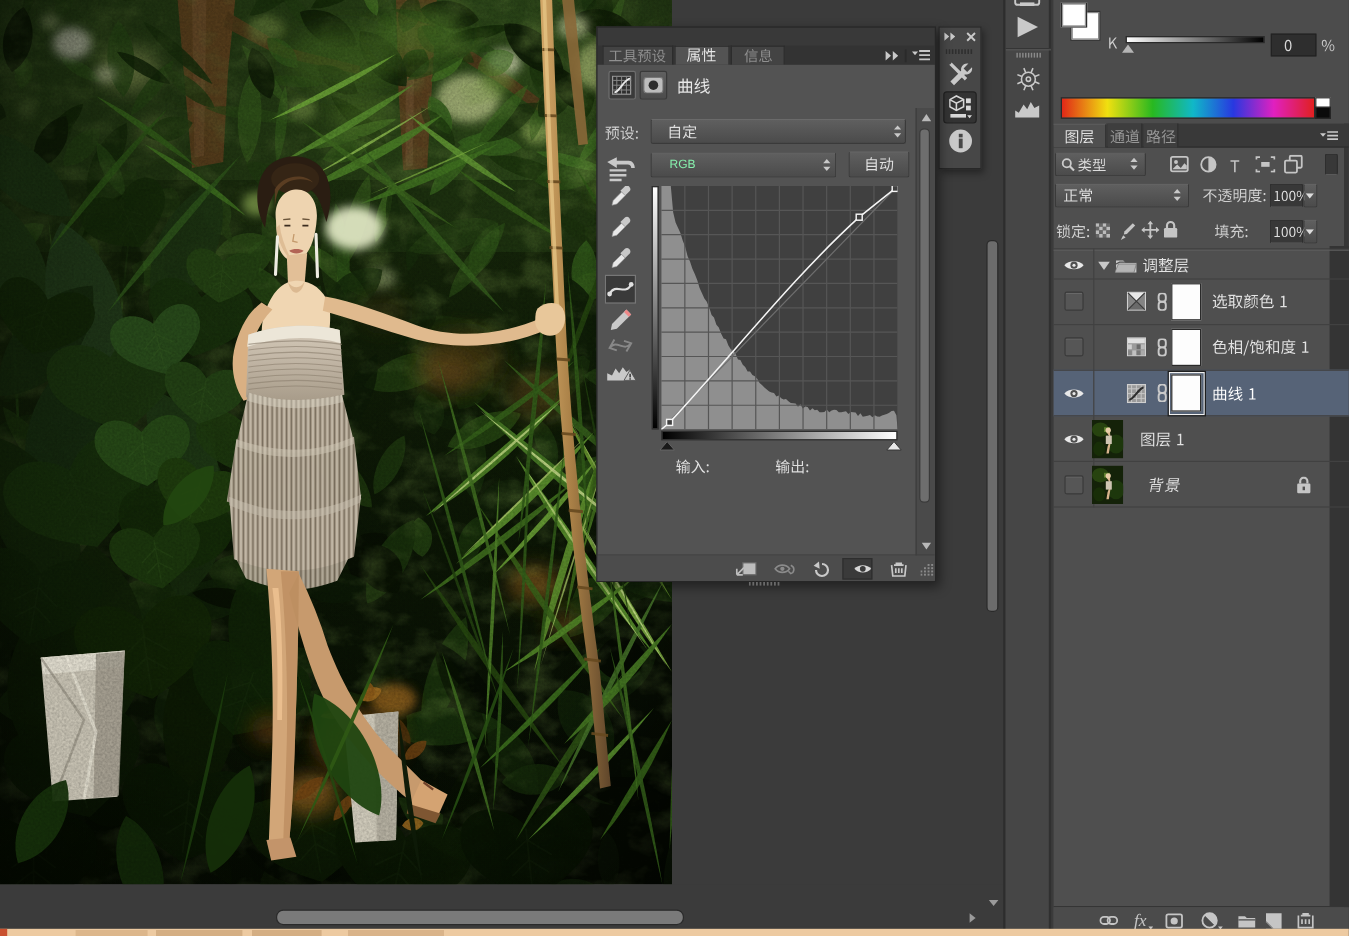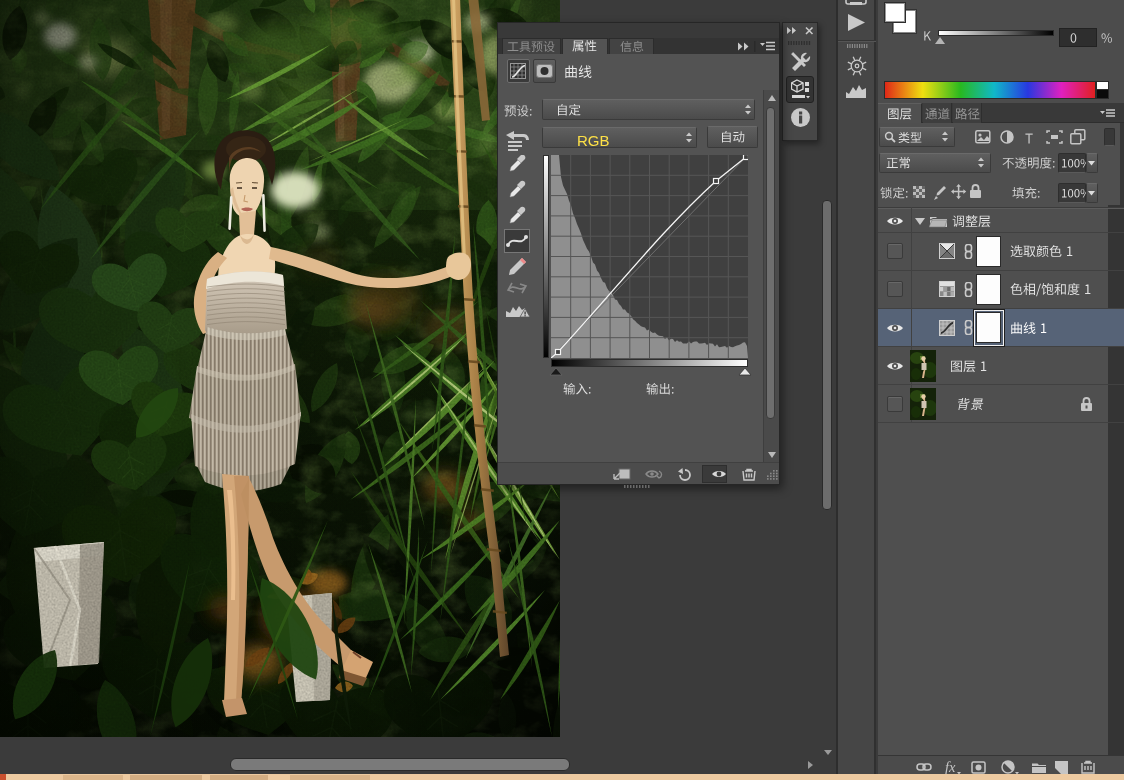--- a/index.html
+++ b/index.html
@@ -1003,21 +1003,21 @@
     </svg>
     <svg class="abs" style="left:744px;top:104px" width="9" height="12">
       <path d="M1,4 L7,4 L4,0.5 Z" fill="#c9c9c9"></path>
       <path d="M1,7 L7,7 L4,10.5 Z" fill="#c9c9c9"></path>
     </svg>
     <svg class="abs" style="left:504px;top:128px" width="26" height="24">
       <path d="M2,6 L10,2 L10,5 L20,5 C23,5 25,8 25,11 L22,11 C22,9 21,8 19,8 L10,8 L10,11 Z" fill="#c9c9c9" transform="translate(0,1)"></path>
       <path d="M4,14 h14 M4,18 h14 M4,22 h10" stroke="#c9c9c9" stroke-width="2"></path>
     </svg>
     <div class="abs" style="left:542px;top:127px;width:155px;height:21px;background:linear-gradient(#5f5f5f,#4b4b4b);border:1px solid #3a3a3a;border-top-color:#6a6a6a;border-radius:2px"></div>
-    <div class="abs" style="left:577px;top:132px;color:#fde047;font-size:15px">RGB</div>
+    <div class="abs" style="left:558px;top:132px;color:#86efac;font-size:10px">RGB</div>
     <svg class="abs" style="left:685px;top:132px" width="9" height="12">
       <path d="M1,4 L7,4 L4,0.5 Z" fill="#c9c9c9"></path>
       <path d="M1,7 L7,7 L4,10.5 Z" fill="#c9c9c9"></path>
     </svg>
     <div class="abs" style="left:707px;top:126px;width:51px;height:22px;background:linear-gradient(#5f5f5f,#4b4b4b);border:1px solid #3a3a3a;border-top-color:#6a6a6a;border-radius:2px"></div>
     <svg style="position:absolute;left:720px;top:129.0px;overflow:visible" width="27" height="16">
       <path transform="translate(0,12.5)" fill="#e0e0e0" d="M3.0 -5.1H9.7V-3.3H3.0ZM3.0 -6.0V-7.9H9.7V-6.0ZM3.0 -2.4H9.7V-0.6H3.0ZM5.7 -10.5C5.6 -10.0 5.4 -9.3 5.2 -8.8H2.0V1.0H3.0V0.3H9.7V1.0H10.7V-8.8H6.2C6.4 -9.3 6.6 -9.8 6.8 -10.4Z M13.6 -9.5V-8.6H18.4V-9.5ZM20.7 -10.3C20.7 -9.4 20.7 -8.5 20.6 -7.6H18.8V-6.7H20.6C20.4 -3.9 19.9 -1.2 18.2 0.3C18.5 0.5 18.8 0.8 19.0 1.0C20.8 -0.8 21.3 -3.6 21.5 -6.7H23.4C23.2 -2.3 23.1 -0.6 22.7 -0.2C22.6 -0.1 22.5 -0.1 22.2 -0.1C22.0 -0.1 21.3 -0.1 20.6 -0.1C20.8 0.2 20.9 0.5 20.9 0.8C21.6 0.9 22.3 0.9 22.6 0.8C23.1 0.8 23.3 0.7 23.6 0.3C24.0 -0.2 24.1 -2.0 24.3 -7.1C24.3 -7.3 24.3 -7.6 24.3 -7.6H21.6C21.6 -8.5 21.6 -9.4 21.6 -10.3ZM13.6 -0.6 13.6 -0.6V-0.5C13.9 -0.7 14.4 -0.9 17.8 -1.6L18.1 -0.8L18.9 -1.1C18.7 -2.0 18.1 -3.4 17.6 -4.6L16.9 -4.4C17.1 -3.8 17.4 -3.1 17.6 -2.4L14.6 -1.8C15.1 -2.9 15.6 -4.3 15.9 -5.6H18.7V-6.5H13.2V-5.6H14.9C14.6 -4.2 14.1 -2.7 13.9 -2.3C13.7 -1.8 13.5 -1.5 13.3 -1.4C13.4 -1.2 13.6 -0.7 13.6 -0.6Z"></path>
     </svg>
     <svg class="abs" style="left:504px;top:155px" width="26" height="210" viewBox="0 0 26 210">
       <g opacity="1.0" transform="translate(4,0)">

